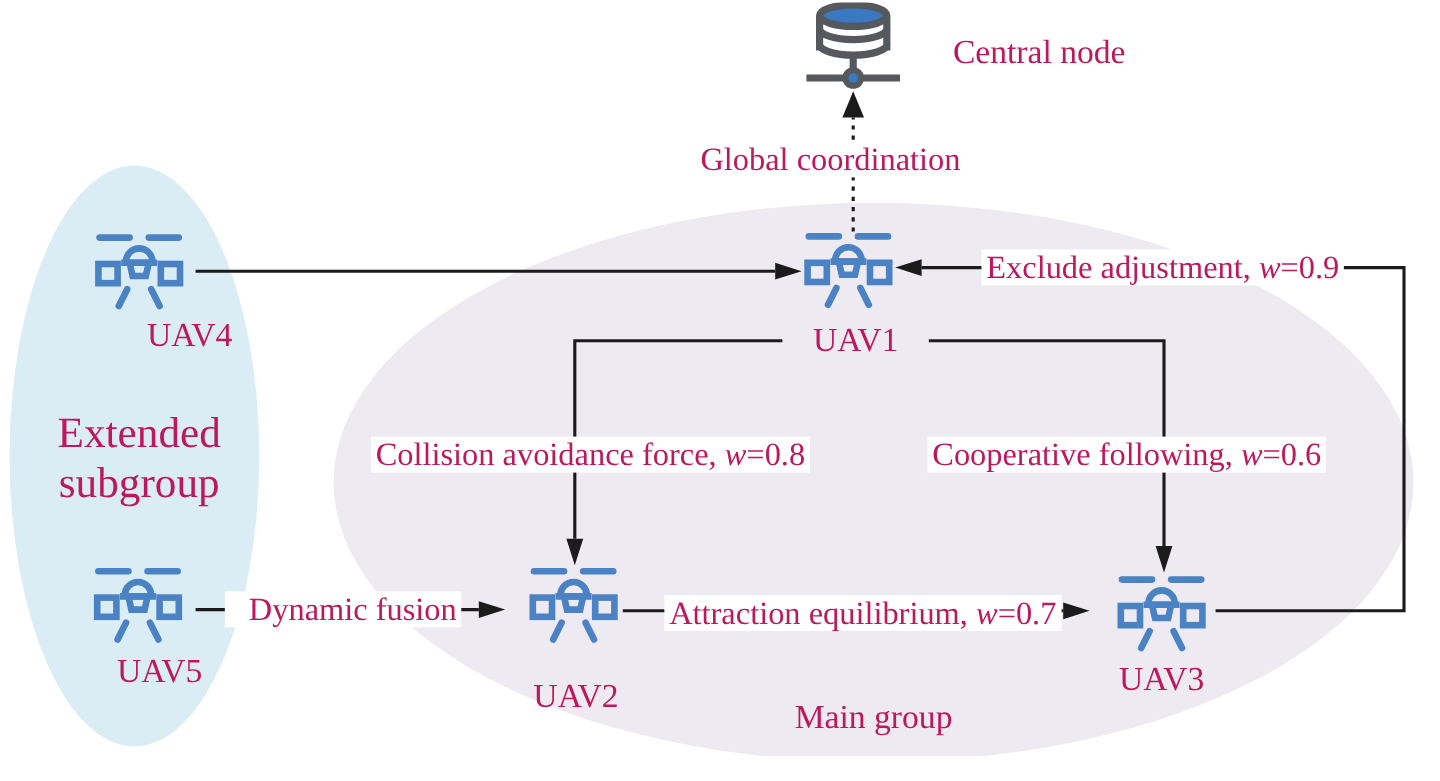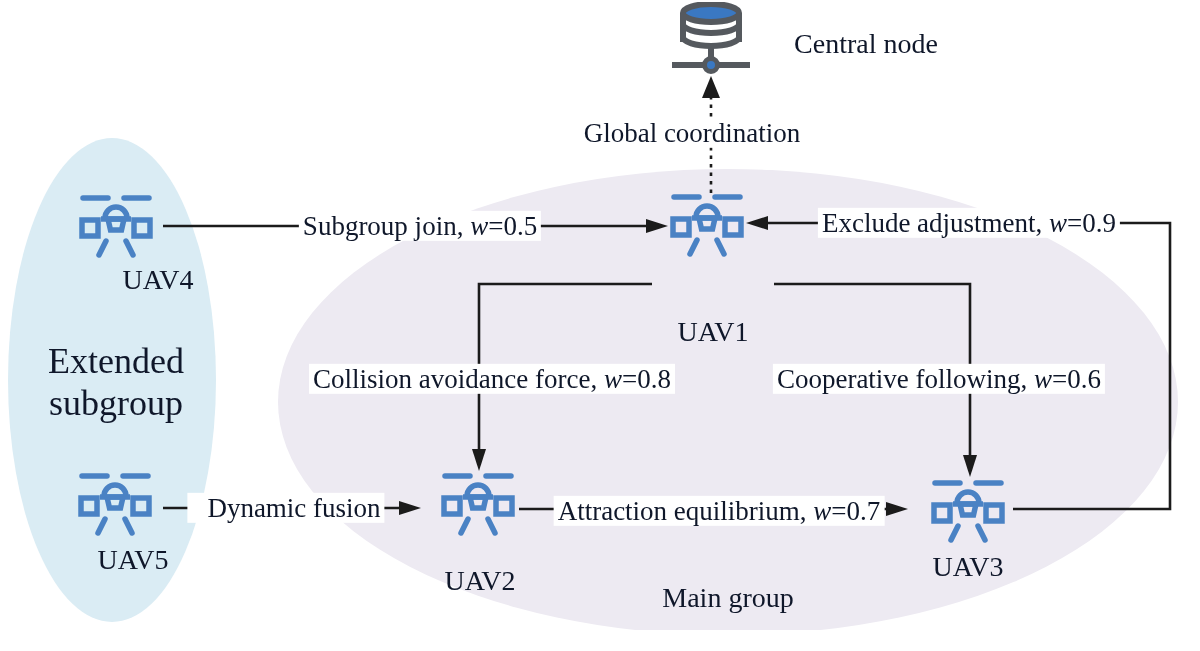--- a/index.html
+++ b/index.html
@@ -1,18 +1,18 @@
 <!DOCTYPE html>
 <html><head>
 <meta charset="utf-8">
 <style>
   html,body{margin:0;padding:0;background:#ffffff;}
   .canvas{
     position:relative;width:1200px;height:630px;overflow:hidden;
-    font-family:"Liberation Serif","DejaVu Serif",serif;color:#0f172a;background:#fff;text-decoration:underline;
+    font-family:"Liberation Serif","DejaVu Serif",serif;color:#be185d;background:#fff;text-decoration:underline;
   }
   .layer{position:absolute;left:0;top:0;}
   .icon{position:absolute;}
   .lbl{
     position:absolute;transform:translate(-50%,-50%);
     white-space:nowrap;font-size:28px;line-height:1.05;text-align:center;
   }
   .edge-lbl{
     position:absolute;transform:translate(-50%,-50%);
     white-space:nowrap;font-size:27px;line-height:1.05;
@@ -133,32 +133,29 @@
       <rect x="4" y="28" width="16" height="16"></rect>
       <rect x="56" y="28" width="16" height="16"></rect>
       <line x1="28" y1="49" x2="21" y2="63" stroke-linecap="round"></line>
       <line x1="48" y1="49" x2="55" y2="63" stroke-linecap="round"></line>
     </g>
   </svg>
 
   <div class="lbl" style="left:866px;top:44px;">Central node</div>
   <div class="edge-lbl" style="left:692px;top:133px;">Global coordination</div>
 
-  <div class="lbl" style="left:713px;top:284px;margin-top:48px;">UAV1</div>
+  <div class="lbl" style="left:713px;top:284px;">UAV1</div>
   <div class="lbl" style="left:480px;top:561px;margin-top:20px;">UAV2</div>
   <div class="lbl" style="left:968px;top:567px;">UAV3</div>
   <div class="lbl" style="left:118px;top:280px;margin-left:40px;">UAV4</div>
   <div class="lbl" style="left:117px;top:560px;margin-left:16px;">UAV5</div>
 
   <div class="wrap-lbl" style="left:116px;top:382px;">Extended subgroup</div>
   <div class="lbl" style="left:728px;top:598px;">Main group</div>
 
-  <div class="edge-lbl" style="left:420px;top:226px;">
-    <span>Subgroup join, </span><span class="wi">w</span><span>=0.5</span>
-  </div>
 
   <div class="edge-lbl" style="left:969px;top:223px;">
     <span>Exclude adjustment, </span><span class="wi">w</span><span>=0.9</span>
   </div>
 
   <div class="edge-lbl" style="left:492px;top:379px;">
     <span>Collision avoidance force, </span><span class="wi">w</span><span>=0.8</span>
   </div>
 
   <div class="edge-lbl" style="left:939px;top:379px;">

